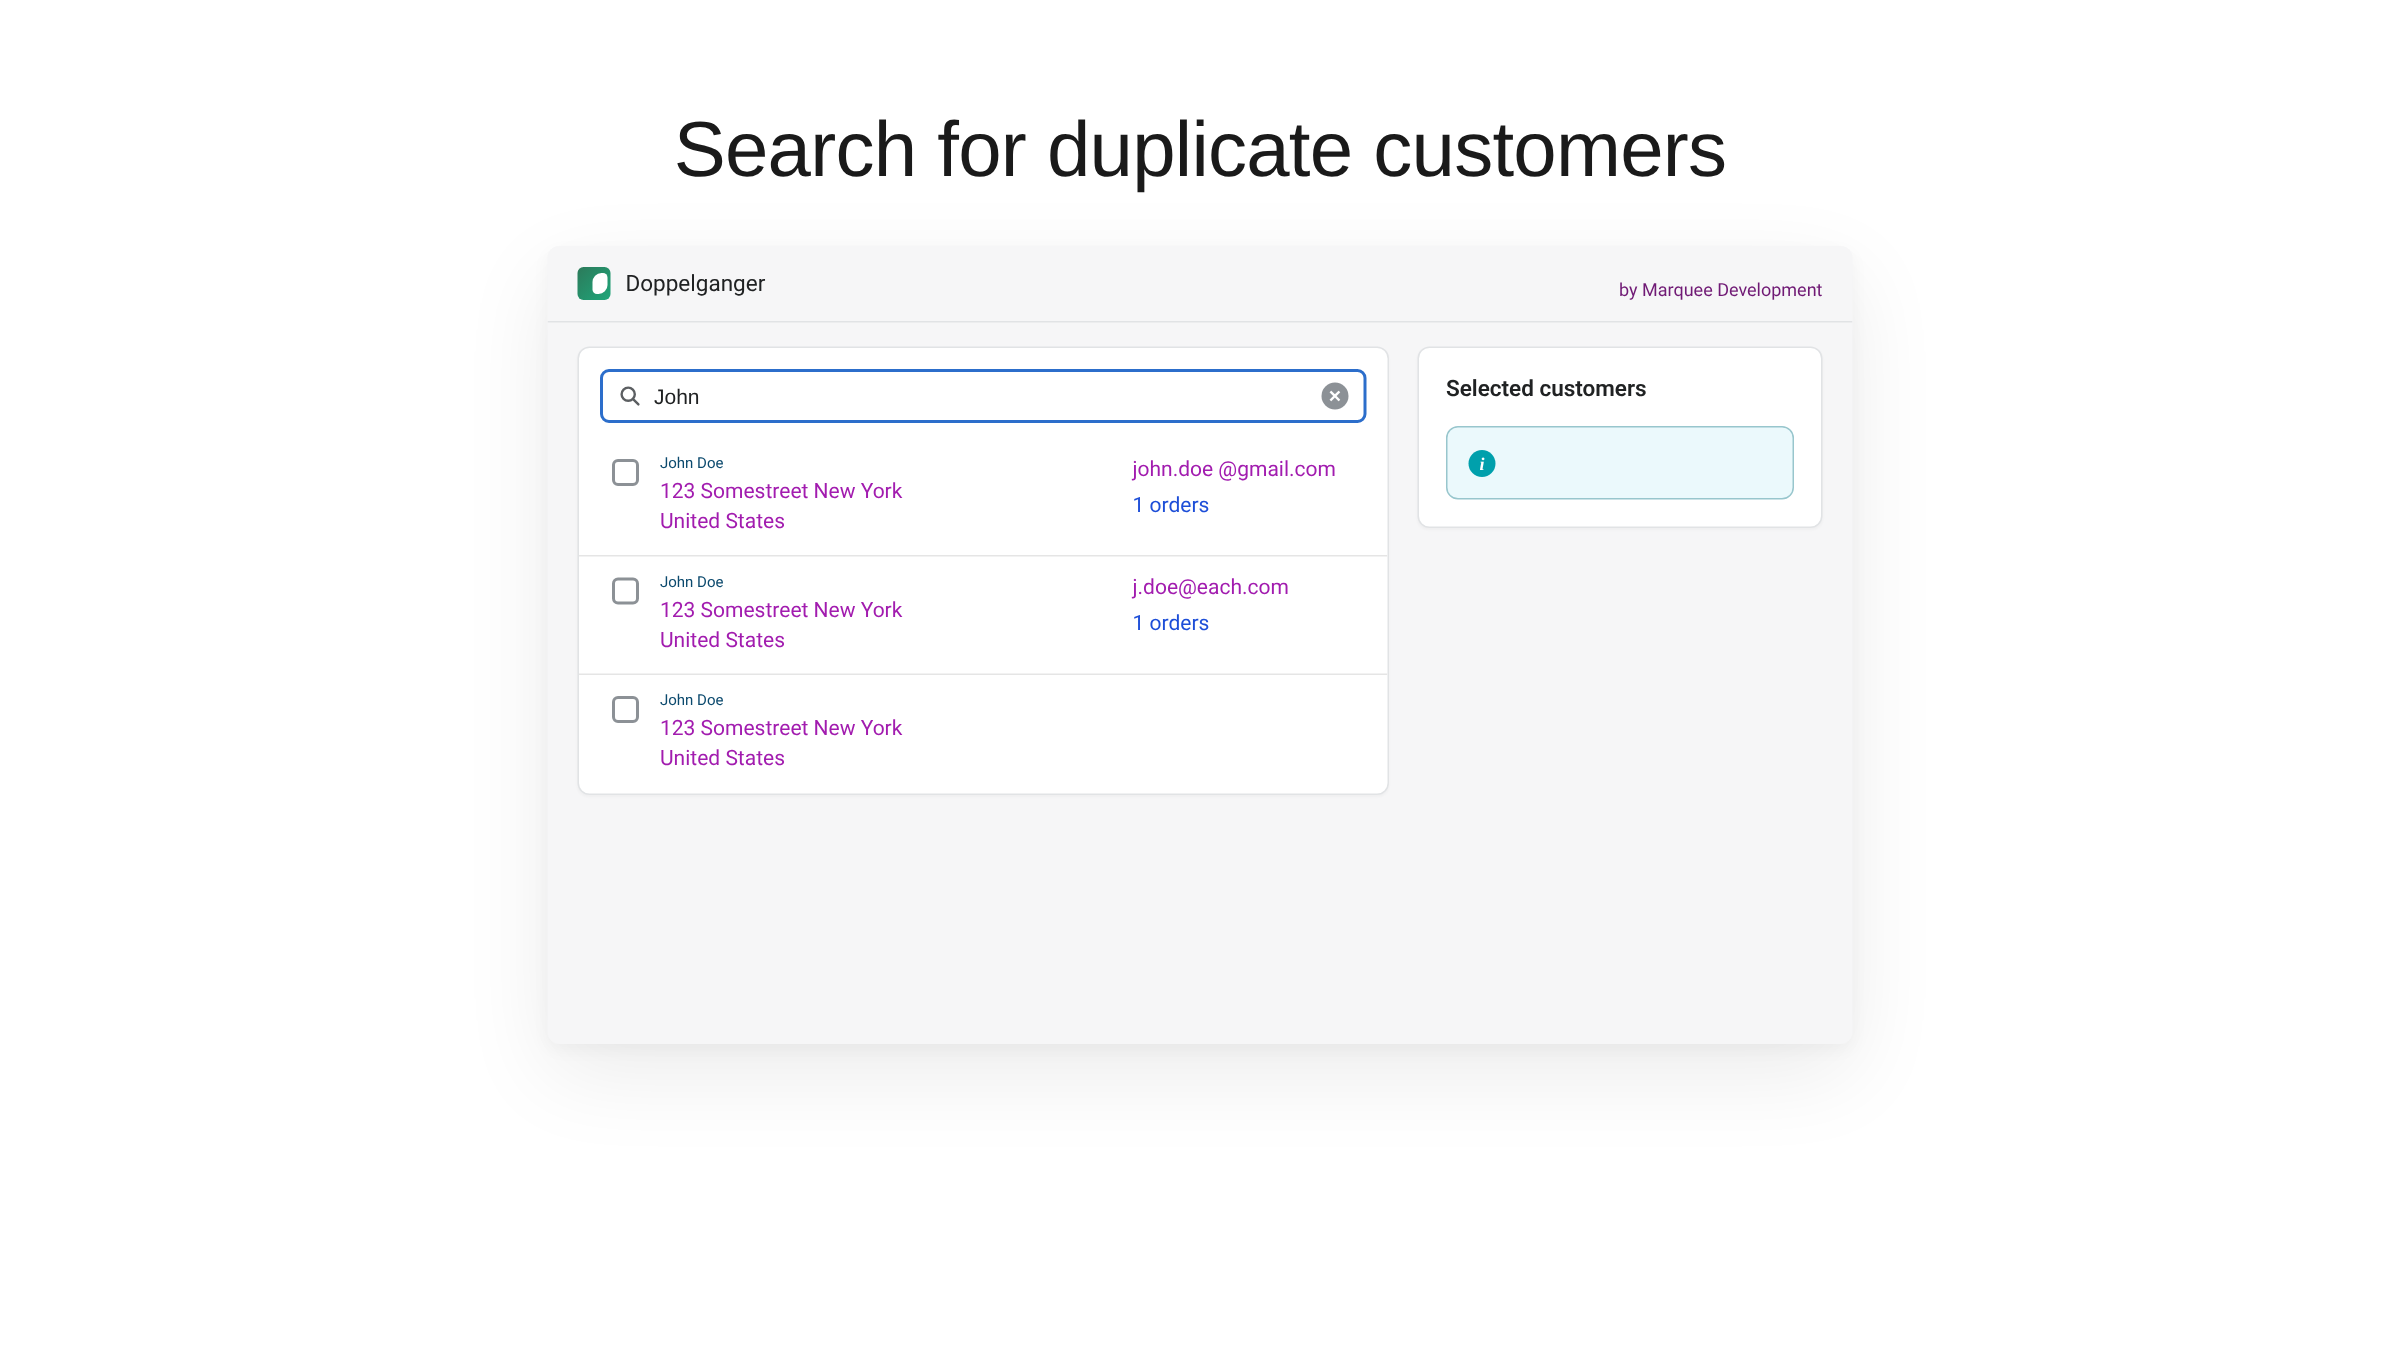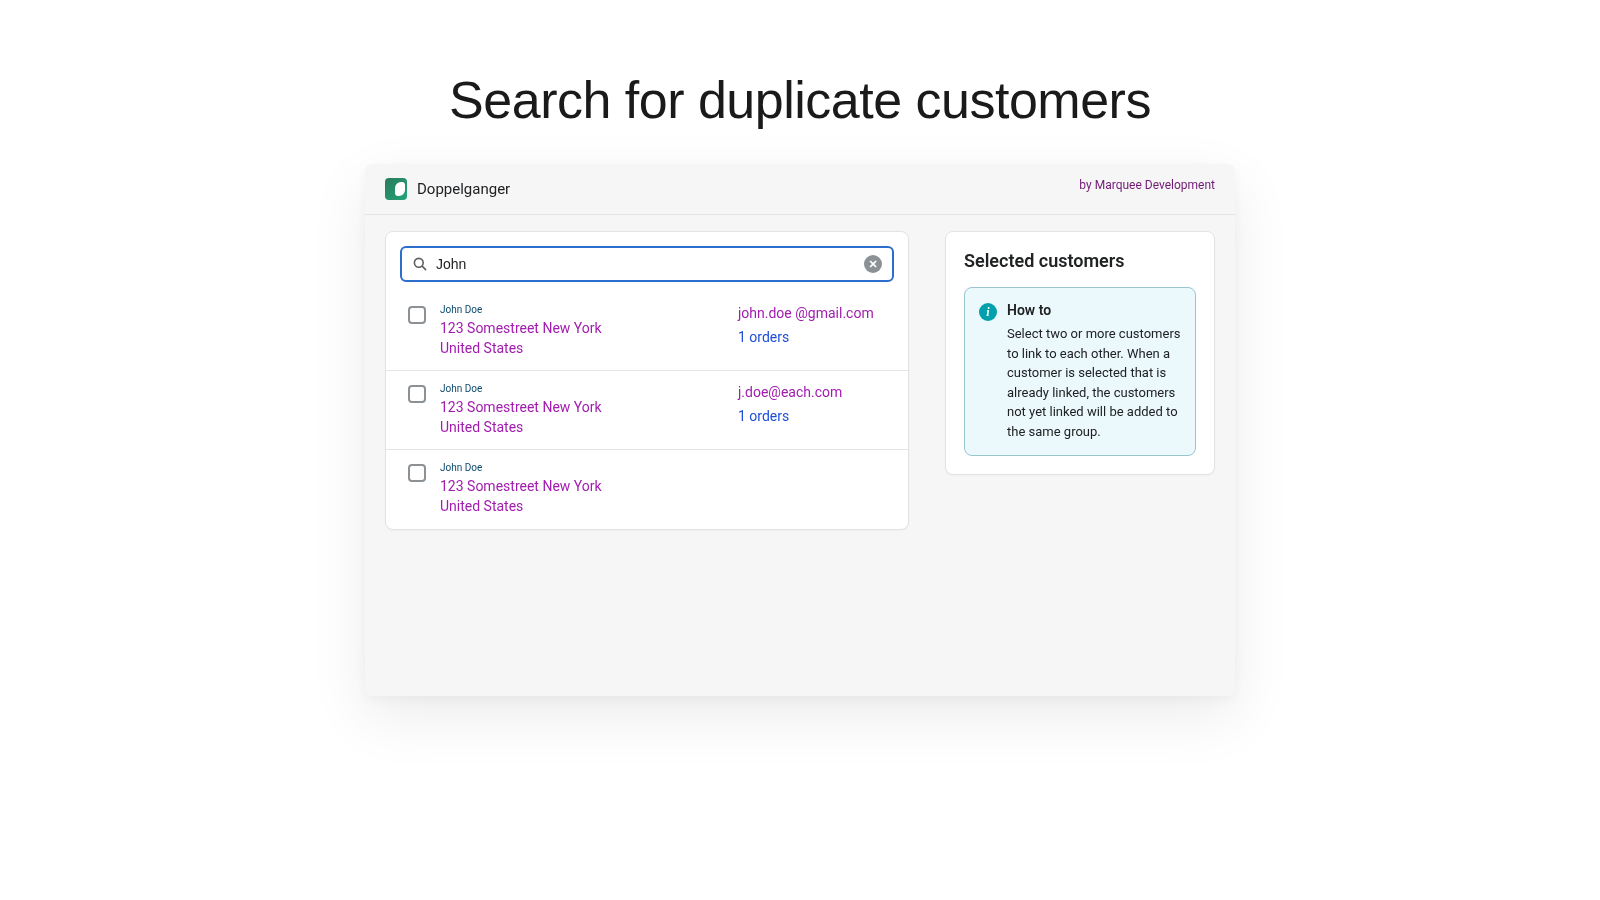--- a/index.html
+++ b/index.html
@@ -24,21 +24,21 @@
     width: 870px;
     margin: 0 auto;
     background: #f6f6f7;
     border-radius: 8px;
     box-shadow: 0 20px 60px rgba(0,0,0,0.08), 0 4px 12px rgba(0,0,0,0.04);
     overflow: hidden;
     padding-bottom: 150px;
   }
   .app-header {
     display: flex;
-    align-items: flex-start;
+    align-items: flex-end;
     justify-content: space-between;
     padding: 14px 20px;
     border-bottom: 1px solid #e1e3e5;
     background: #f6f6f7;
   }
   .app-header-left {
     display: flex;
     align-items: center;
     gap: 10px;
   }
@@ -64,21 +64,21 @@
     font-size: 15px;
     color: #202223;
     font-weight: 400;
   }
   .app-by {
     font-size: 12px;
     color: #701a75;
   }
   .app-body {
     display: flex;
-    gap: 36px;
+    gap: 19px;
     padding: 16px 20px;
   }
   .left-panel {
     flex: 1;
     background: #ffffff;
     border-radius: 8px;
     border: 1px solid #e1e3e5;
     box-shadow: 0 1px 2px rgba(0,0,0,0.03);
     overflow: hidden;
   }
@@ -174,21 +174,21 @@
   .right-panel {
     width: 270px;
     background: #ffffff;
     border-radius: 8px;
     border: 1px solid #e1e3e5;
     padding: 18px 18px;
     box-shadow: 0 1px 2px rgba(0,0,0,0.03);
     align-self: flex-start;
   }
   .right-title {
-    font-size: 18px;
+    font-size: 15px;
     font-weight: 600;
     color: #202223;
     margin-bottom: 16px;
   }
   .howto-box {
     background: #ebf9fc;
     border: 1px solid #98c6cd;
     border-radius: 8px;
     padding: 14px 14px 14px 14px;
     display: flex;
@@ -289,21 +289,17 @@
               <div class="result-addr">123 Somestreet New York United States</div>
             </div>
           </div>
         </div>
     </div>
 
     <div class="right-panel">
       <div class="right-title">Selected customers</div>
       <div class="howto-box">
         <div class="info-icon">i</div>
-        <div class="howto-content">
-          <div class="howto-title">How to</div>
-          <div class="howto-text">Select two or more customers to link to each other. When a customer is selected that is already linked, the customers not yet linked will be added to the same group.</div>
-        </div>
       </div>
     </div>
 
   </div>
 </div>
 
 </body></html>

